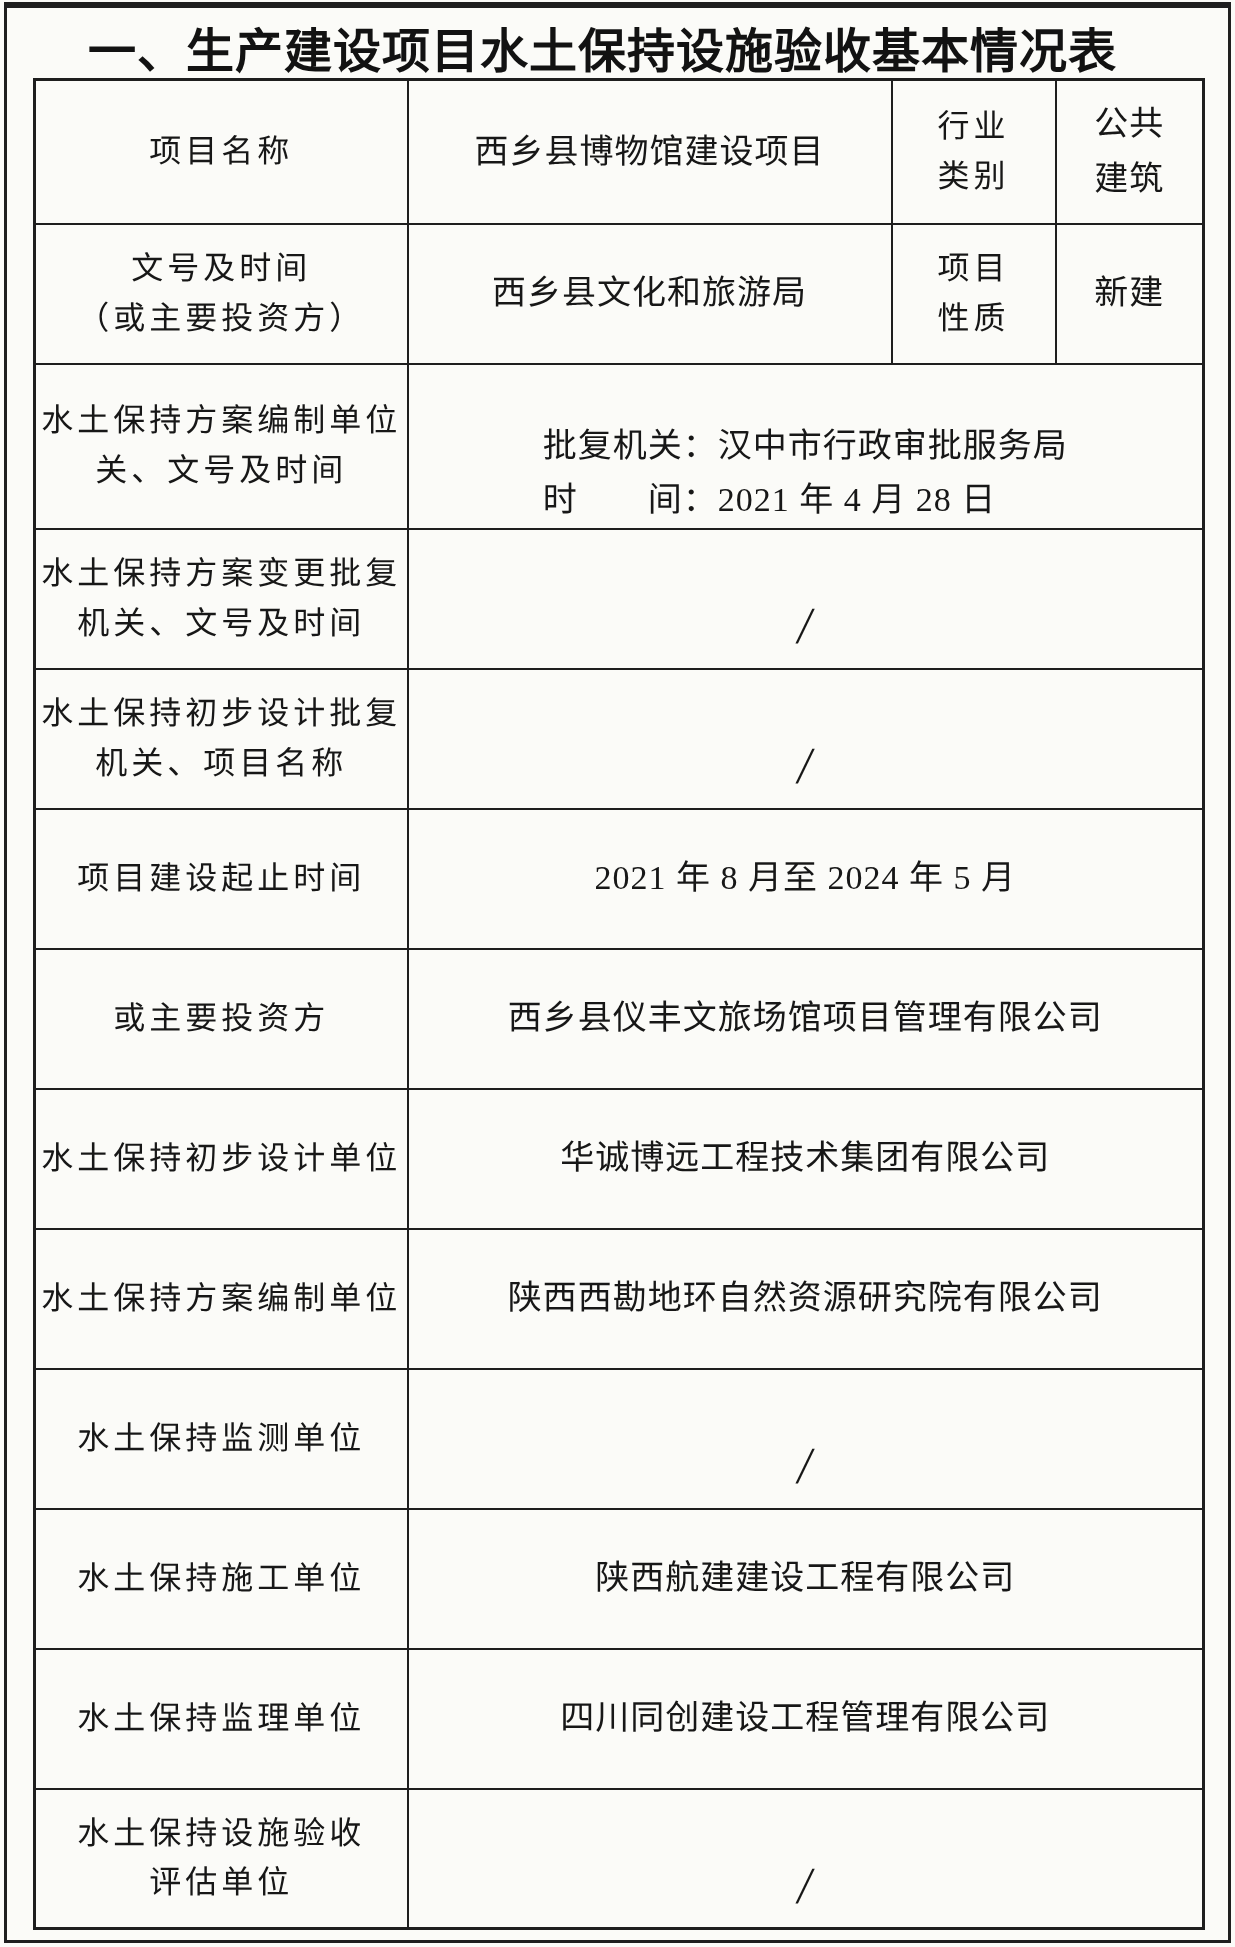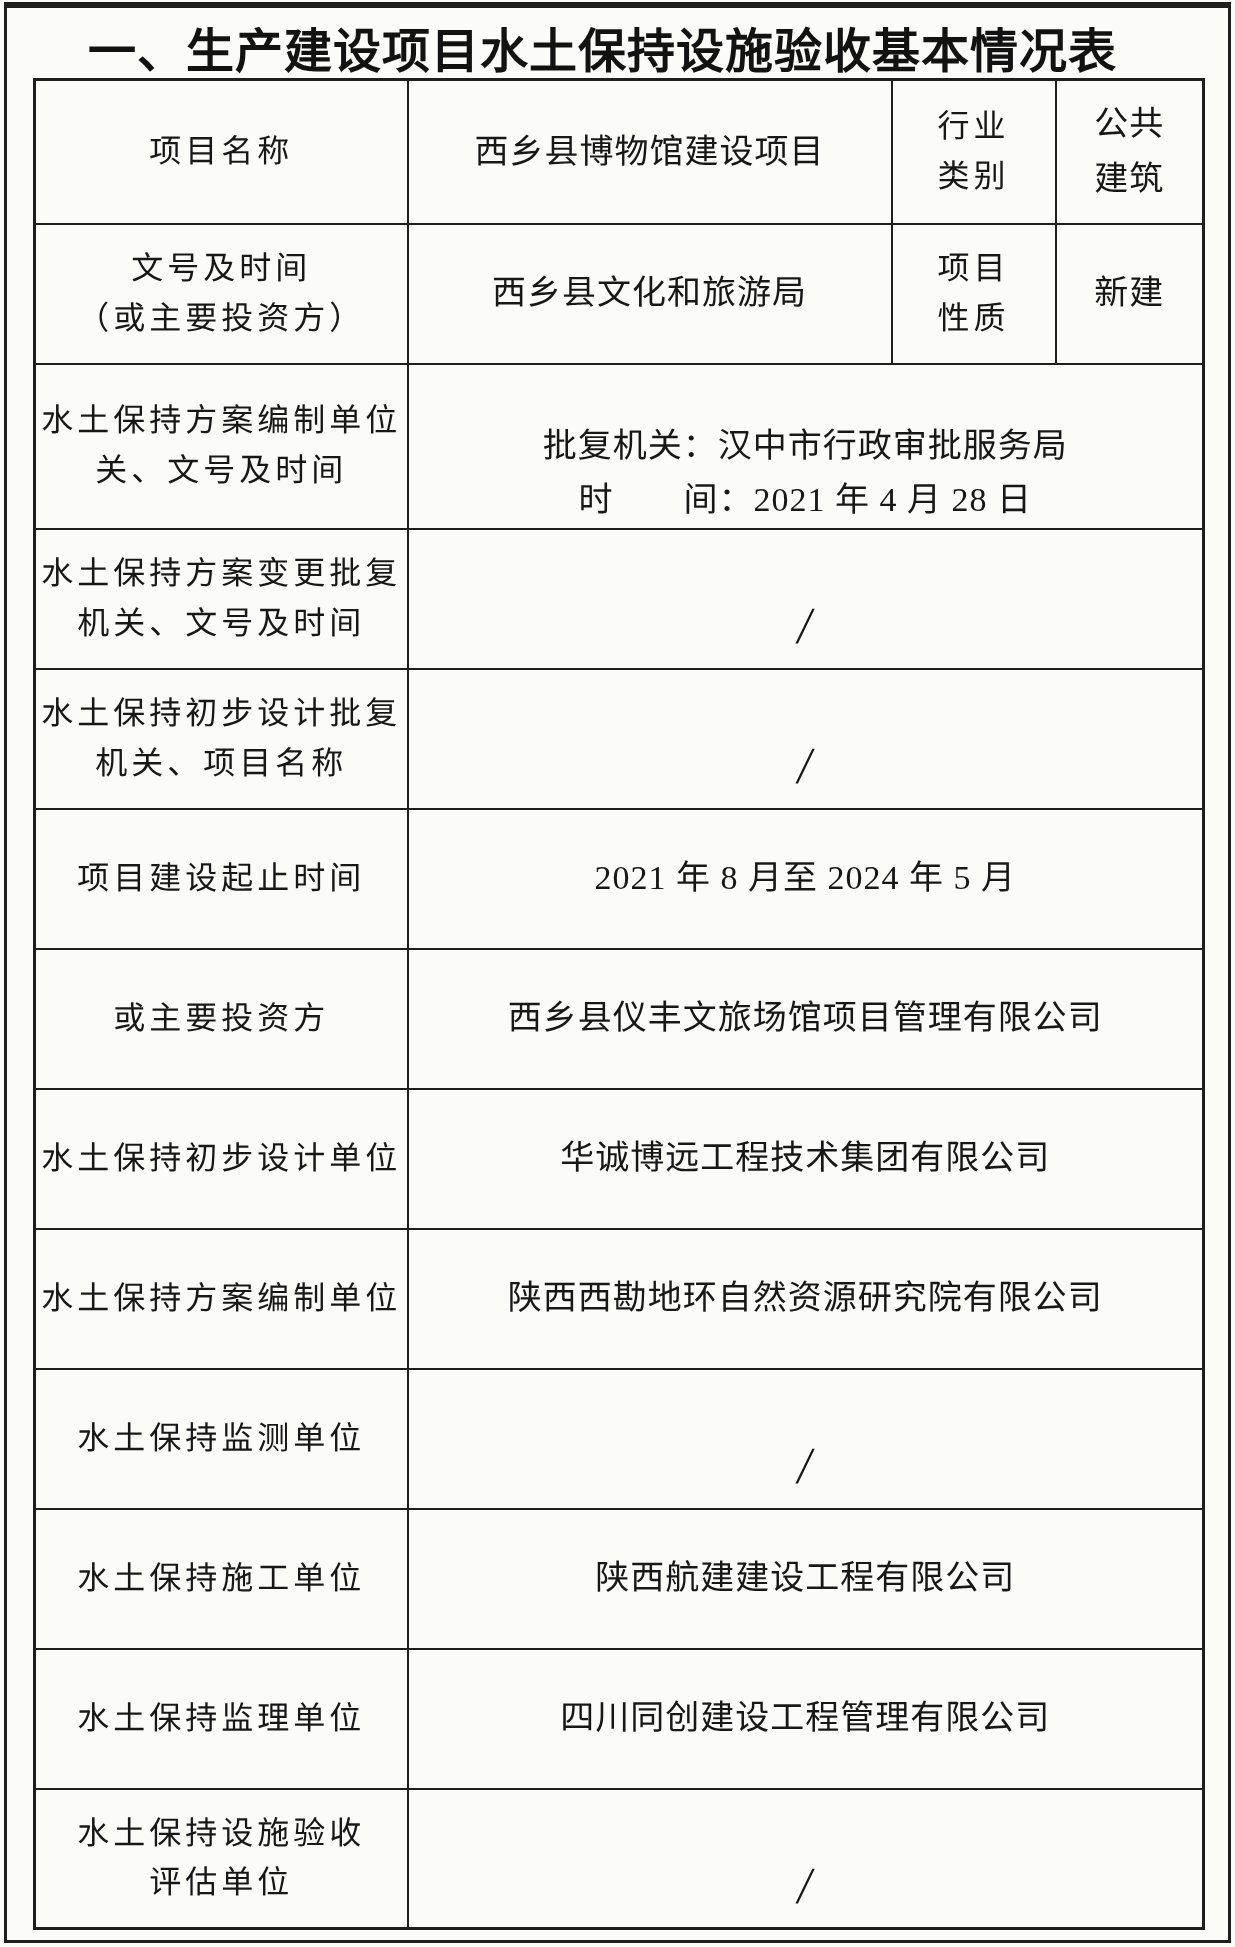--- a/index.html
+++ b/index.html
@@ -55,21 +55,21 @@
     letter-spacing: 4px;
     line-height: 1.55;
   }
   .info-table td.val {
     font-size: 34px;
     letter-spacing: 1px;
     line-height: 1.6;
   }
   .left-block {
     display: inline-block;
-    text-align: center;
+    text-align: left;
     white-space: pre-line;
   }
   .slash {
     display: inline-block;
     font-size: 52px;
     font-weight: 400;
     transform: skewX(-8deg);
     letter-spacing: 0;
   }
 </style>

